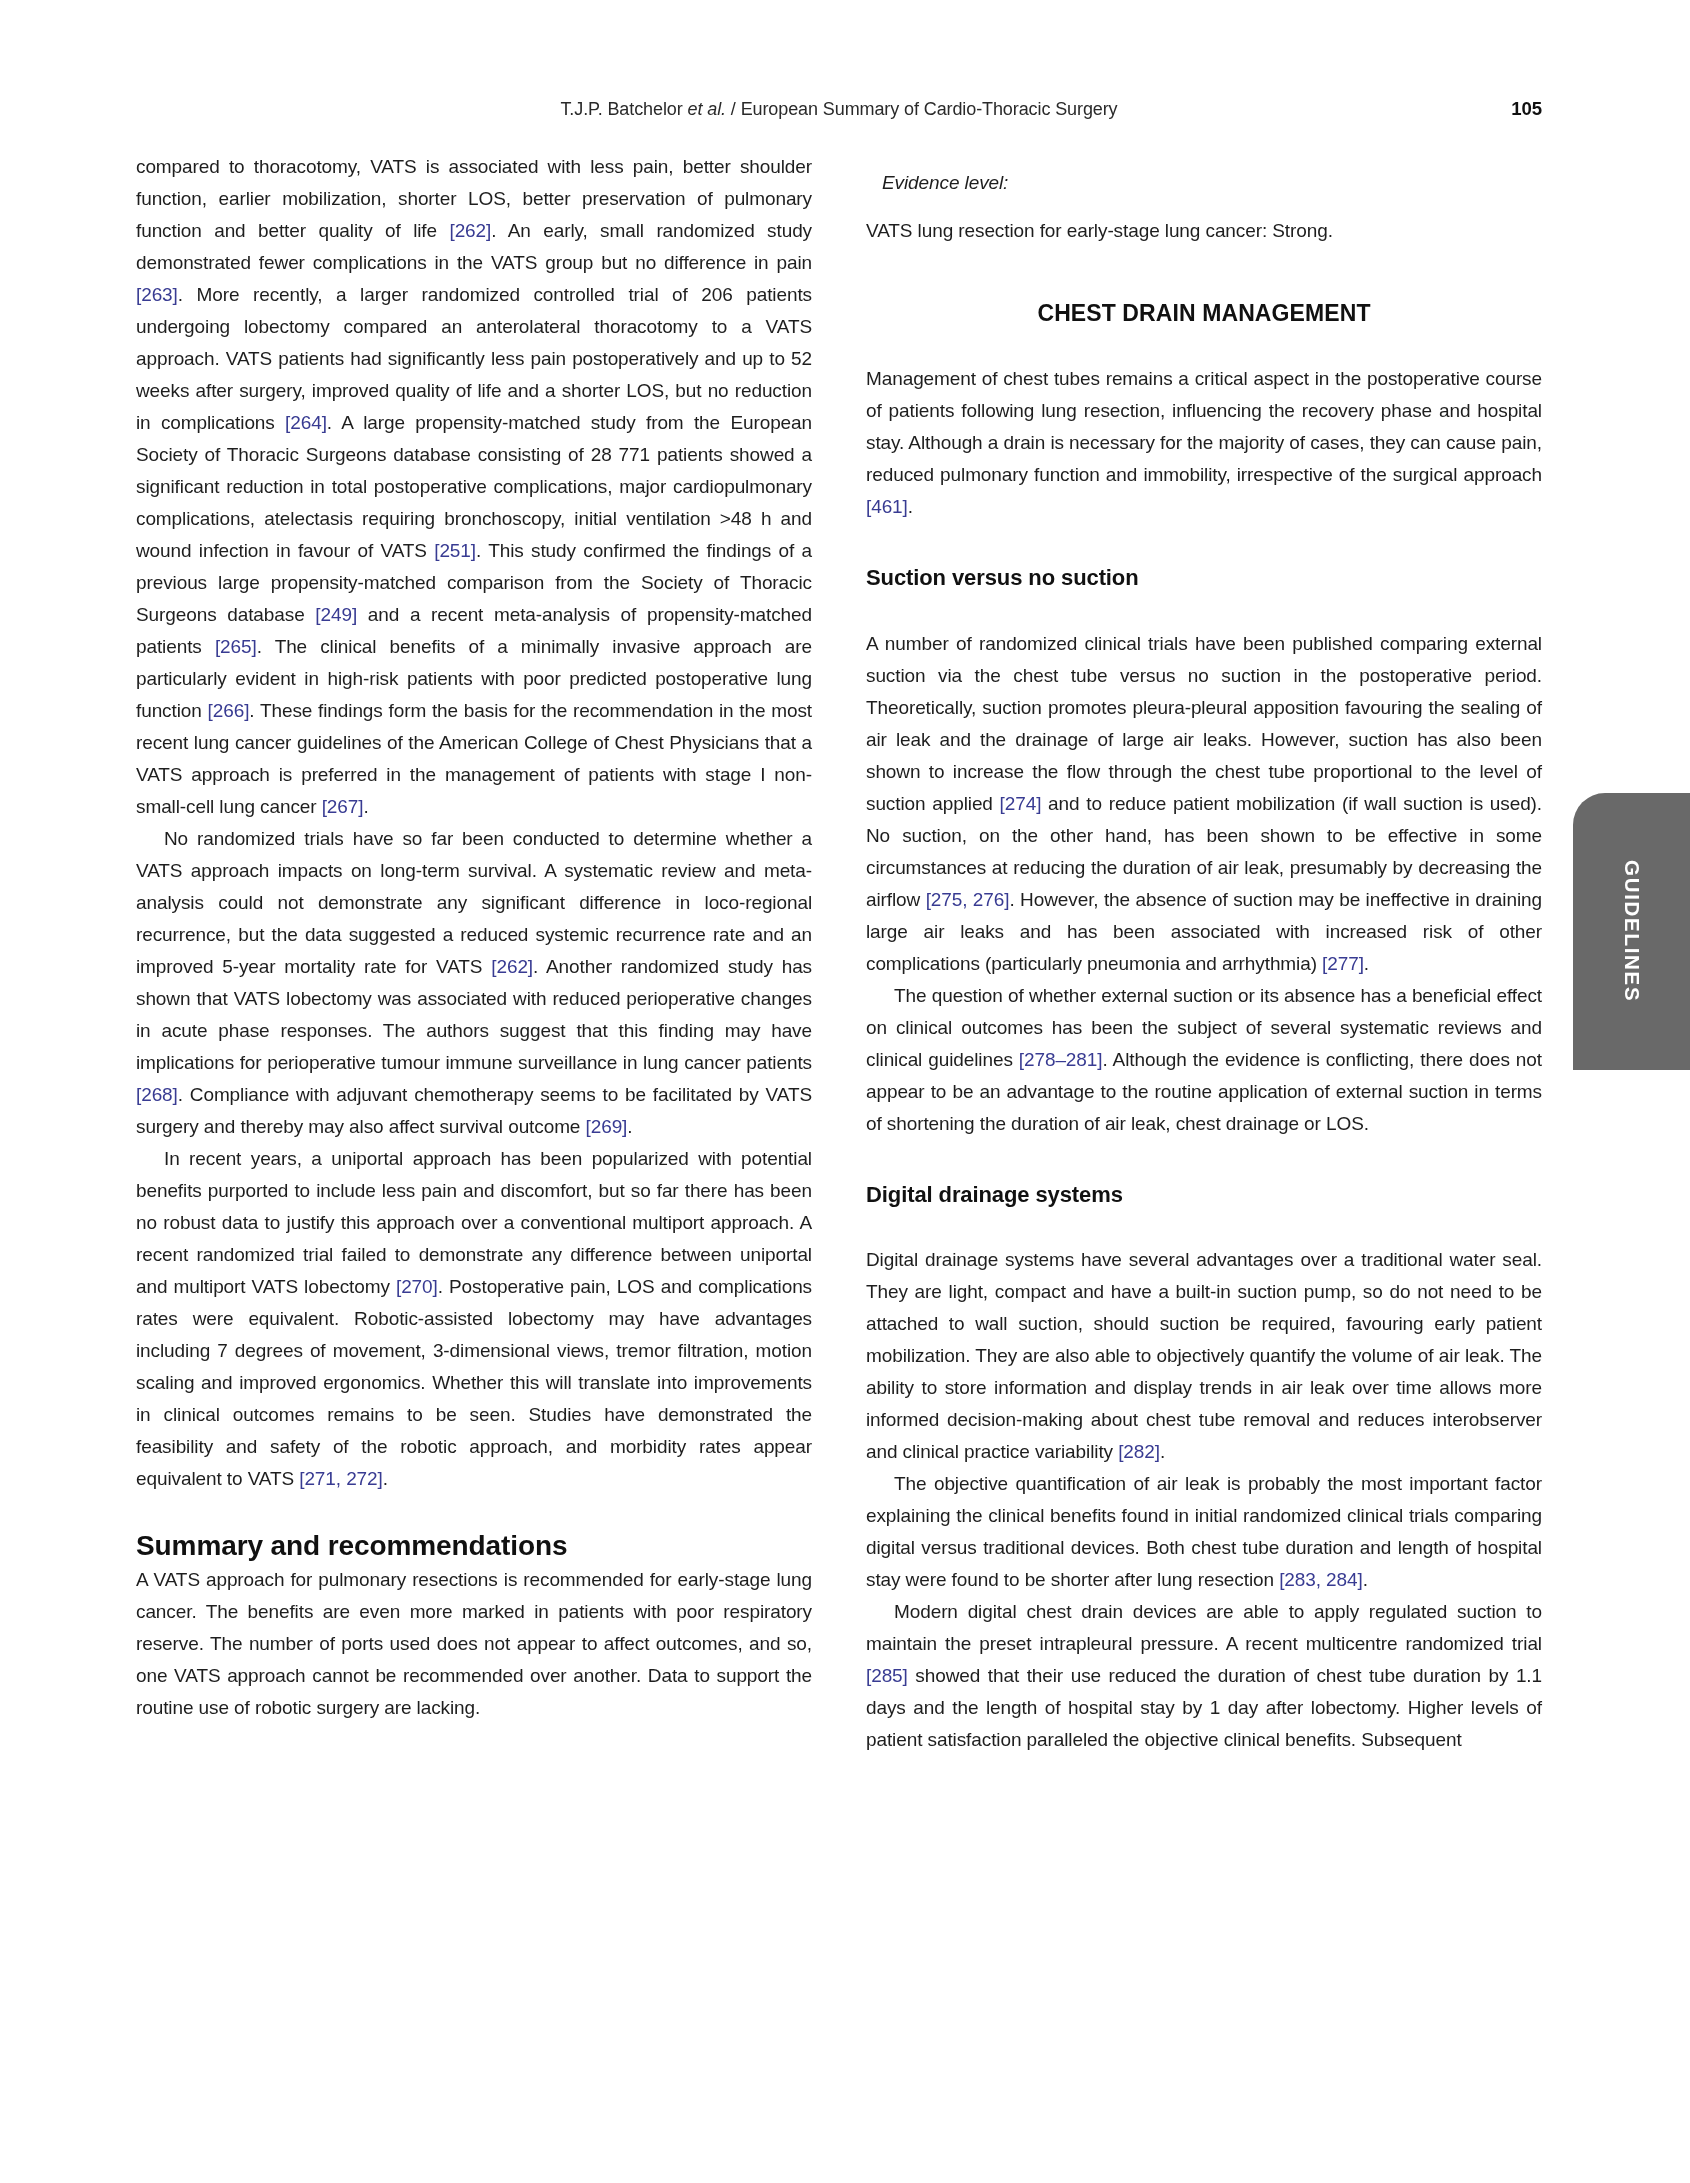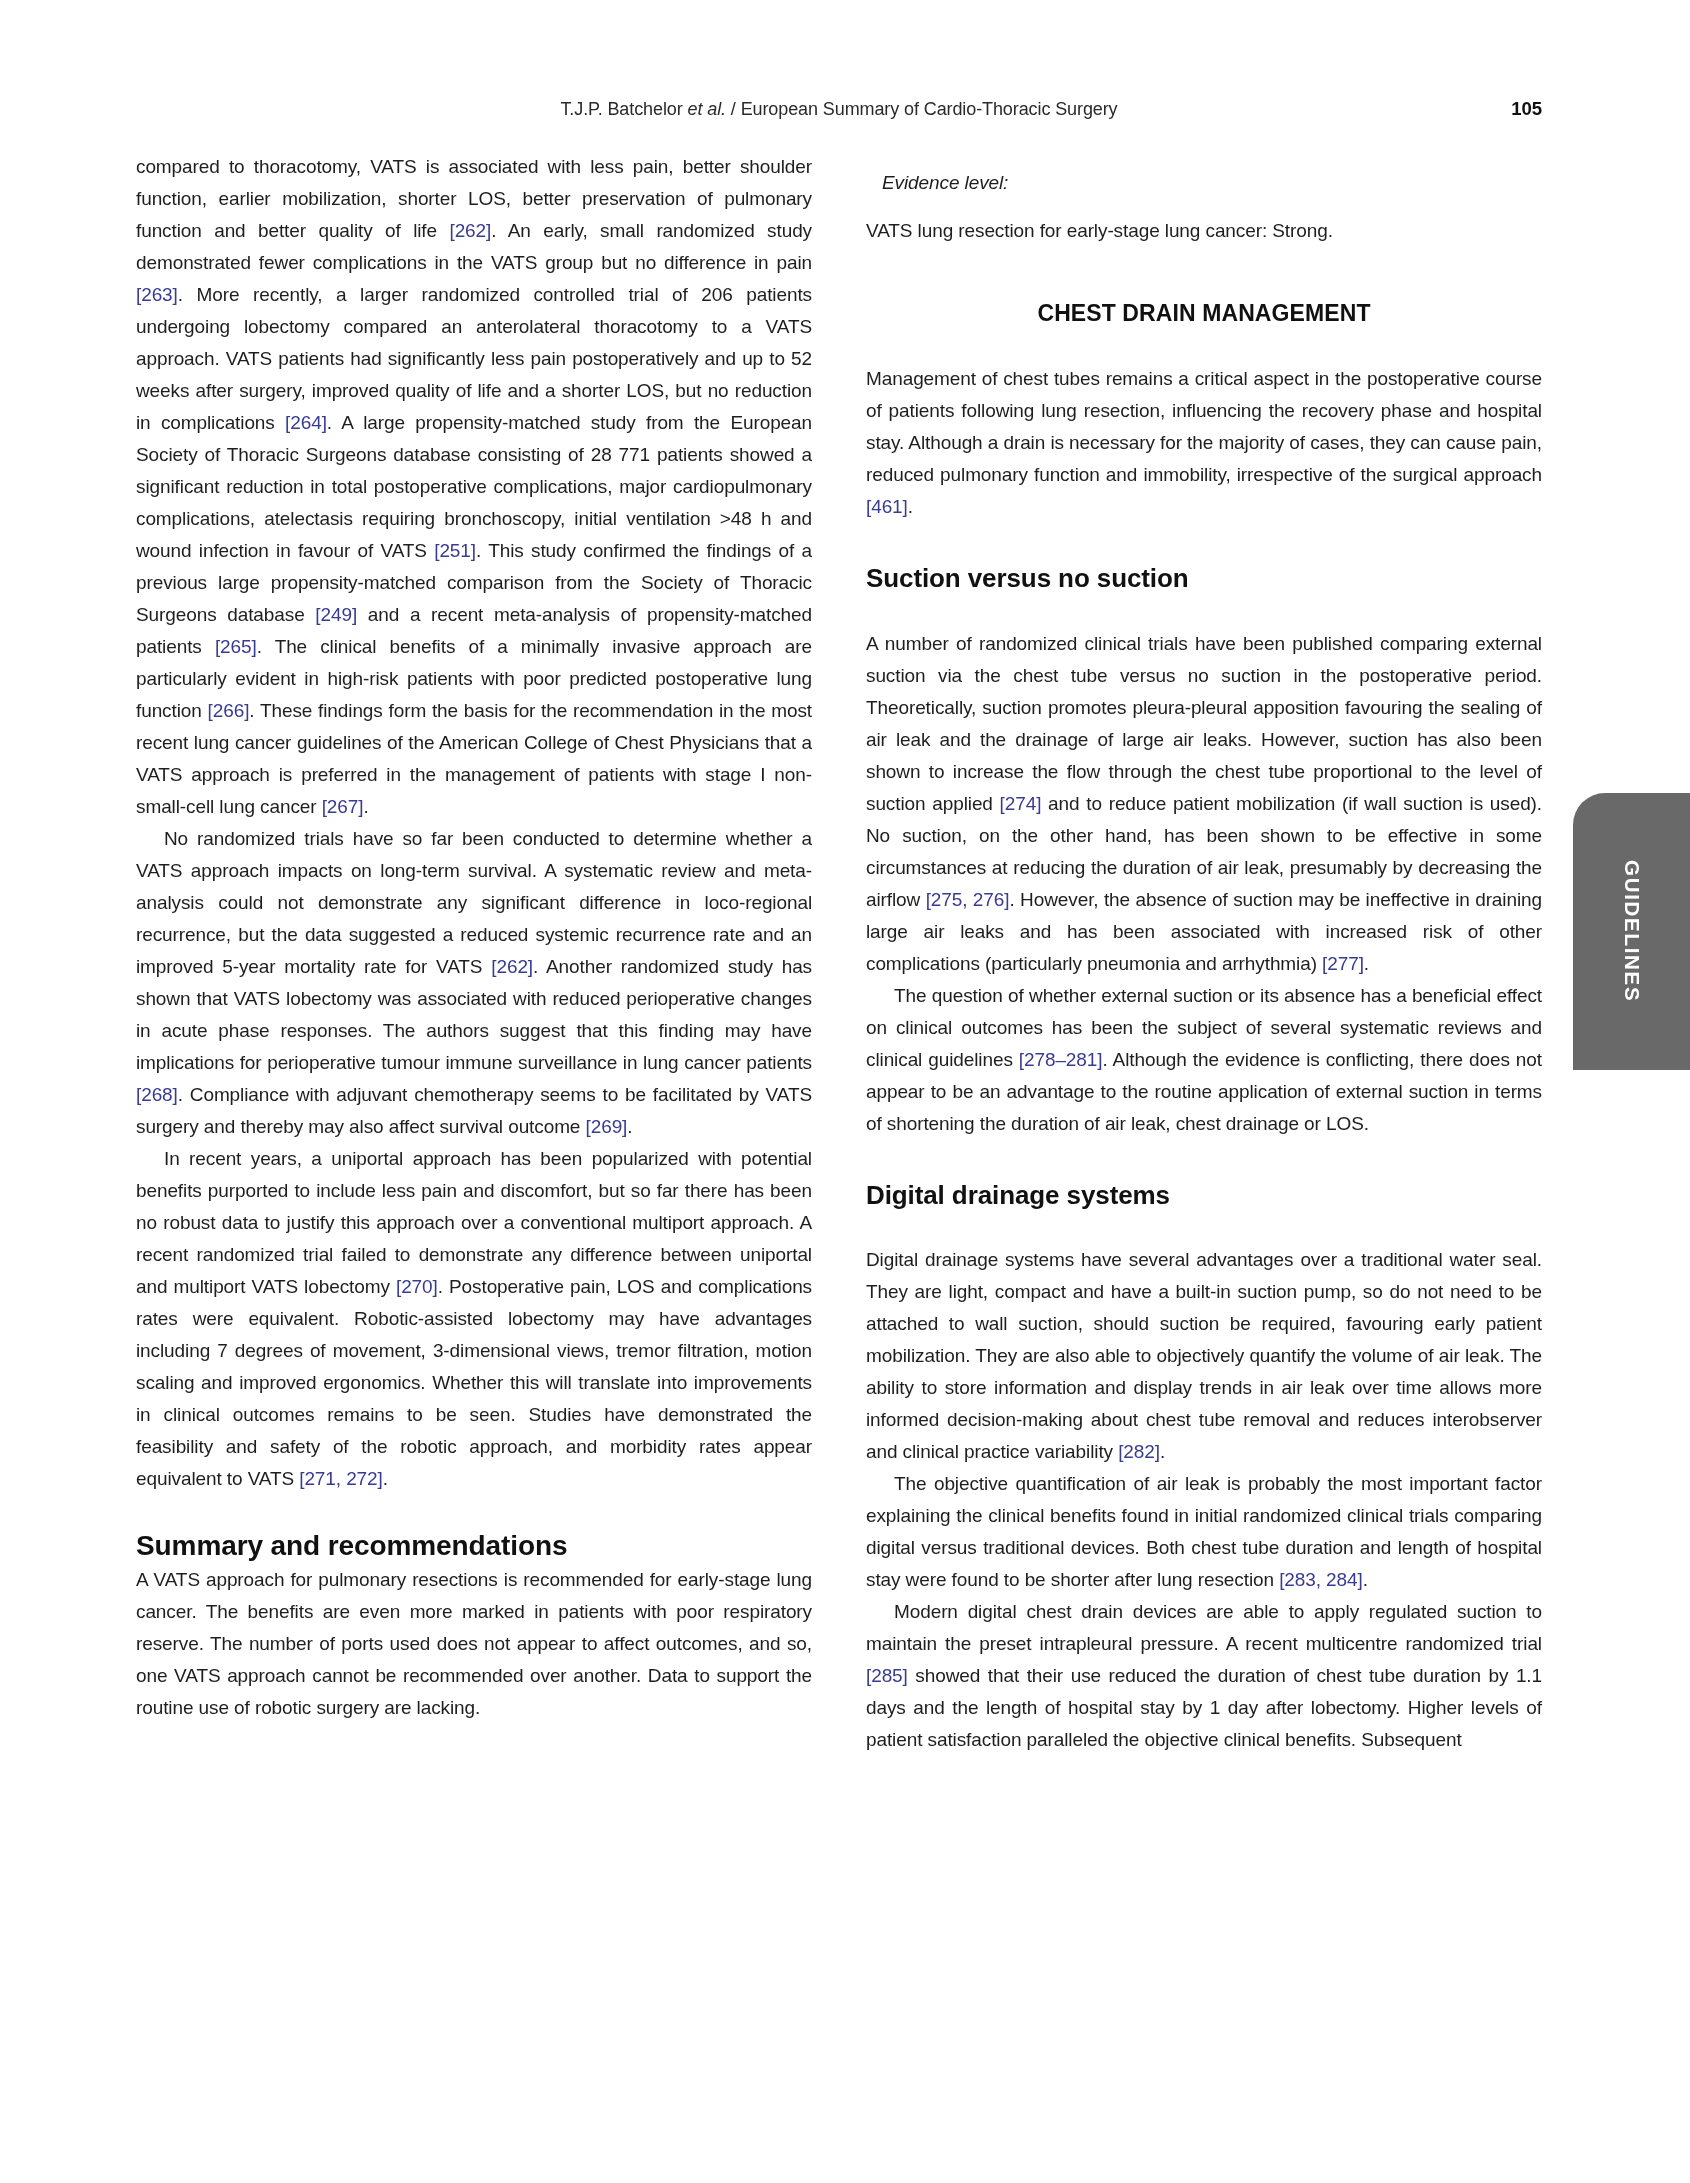--- a/index.html
+++ b/index.html
@@ -54,21 +54,21 @@
   h1.section {
     font-size: 23px;
     line-height: 28px;
     font-weight: bold;
     letter-spacing: 0.1px;
     color: #111111;
     margin: 52px 0 36px 0;
     text-align: center;
   }
   h2.subsection {
-    font-size: 26px;
+    font-size: 22px;
     line-height: 26.5px;
     font-weight: bold;
     color: #111111;
     margin: 42px 0 36px 0;
     text-align: left;
   }
   h3.subsub {
     font-size: 28px;
     line-height: 26.5px;
     font-weight: bold;

